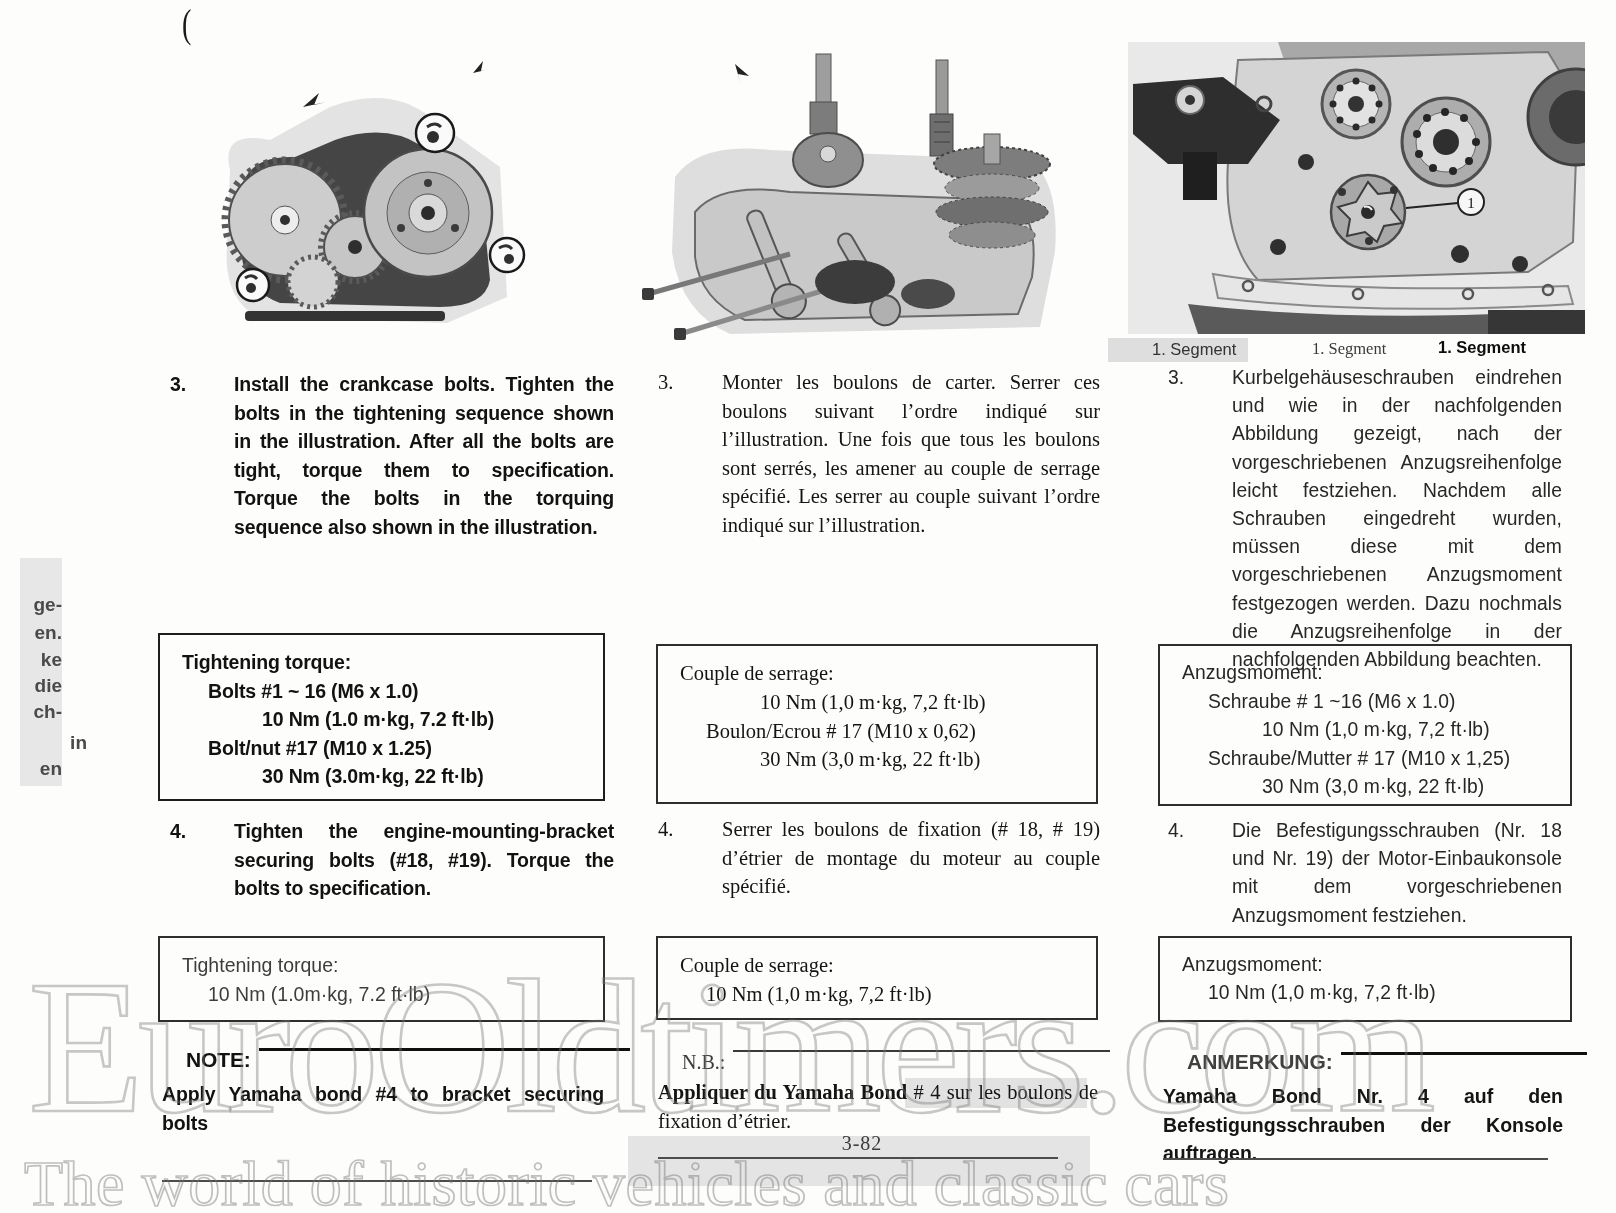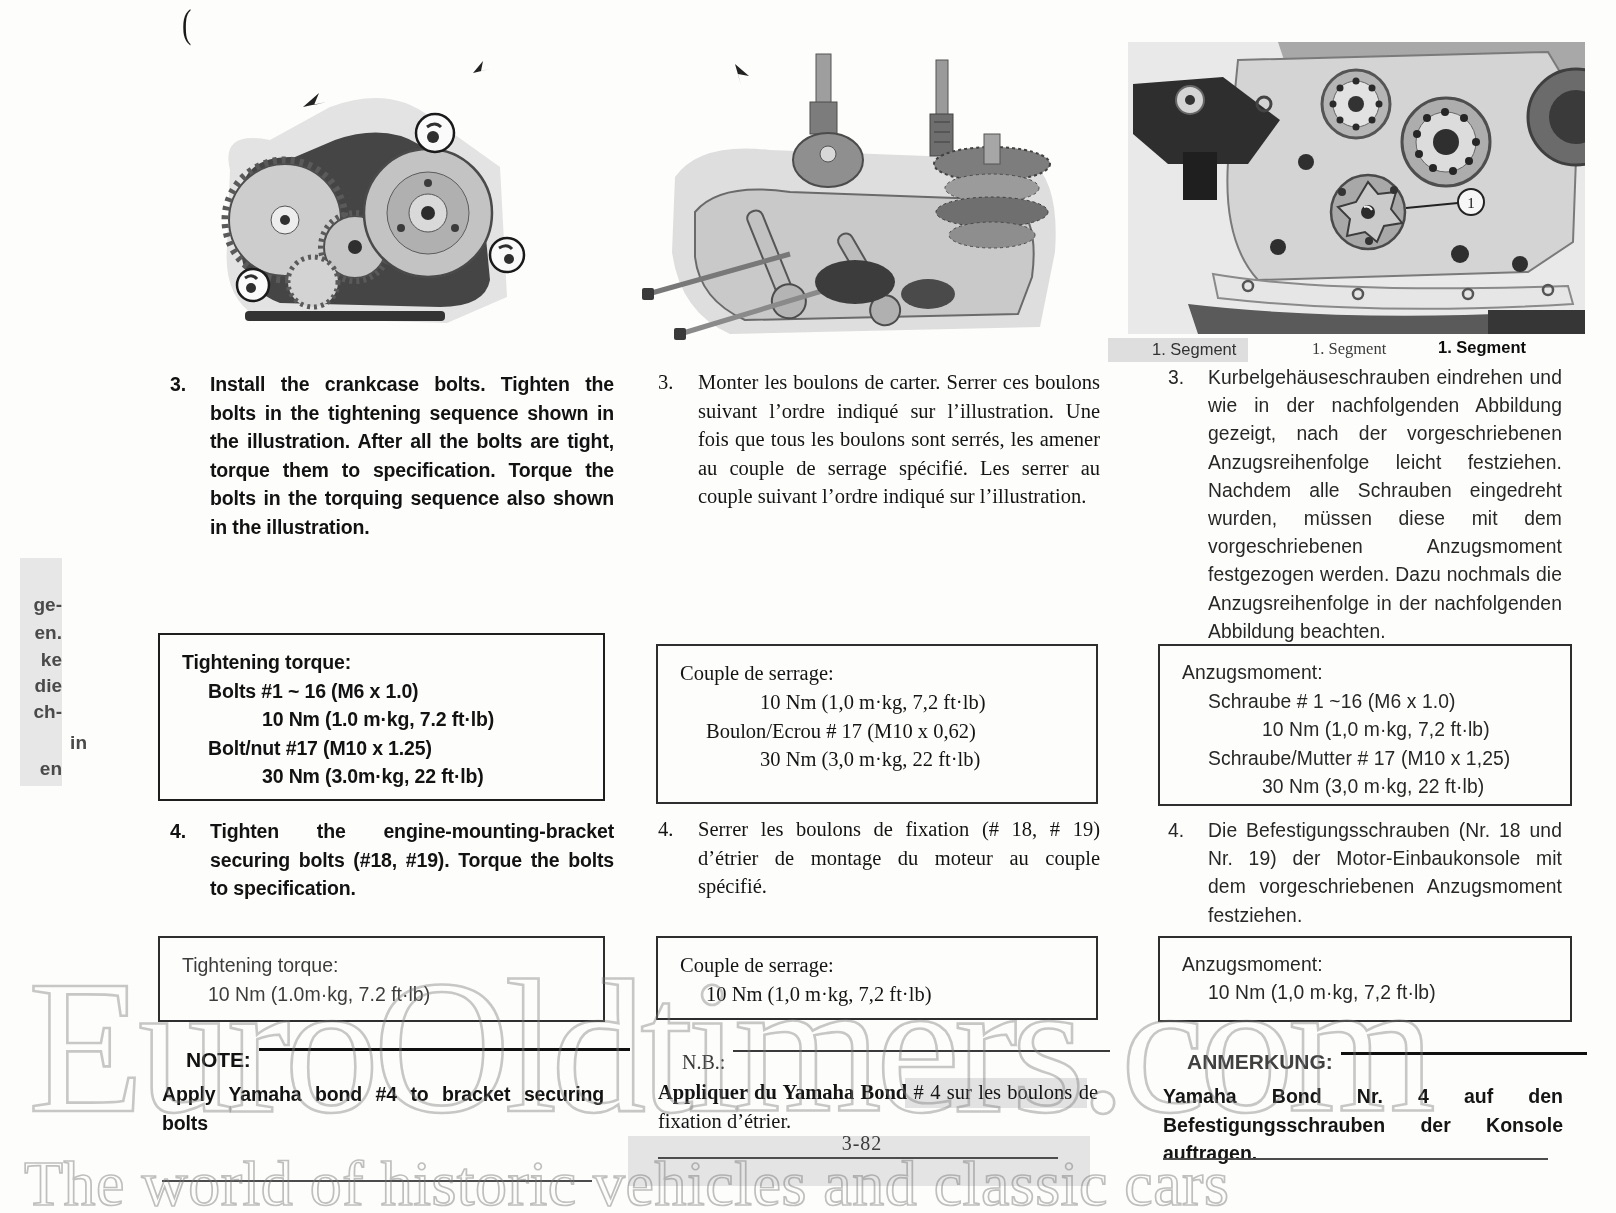--- a/index.html
+++ b/index.html
@@ -2,21 +2,21 @@
 <html><head>
 <meta charset="utf-8">
 <style>
   html,body{margin:0;padding:0;background:#888;}
   .page{position:relative;width:1616px;height:1213px;background:#fdfdfb;overflow:hidden;
         font-family:"Liberation Sans",sans-serif;color:#1c1c1c;margin:0 auto;}
   .gray{position:absolute;background:#e7e7e7;z-index:1;}
   
   .step{position:absolute;display:flex;z-index:3;}
   .step .num{flex:none;width:40px;}
-  .step .txt{flex:1;text-align:justify;}
+  .step .txt{flex:1;text-align:justify;margin-left:24px;}
   .en-t{font-size:19.5px;line-height:28.6px;font-weight:700;letter-spacing:-0.15px;color:#121212;}
   .fr-t{font-family:"Liberation Serif",serif;font-size:20.5px;line-height:28.6px;font-weight:400;color:#141414;}
   .de-t{font-size:19.3px;line-height:28.2px;font-weight:400;color:#272727;letter-spacing:0.1px;}
   
   .spec-box{position:absolute;box-sizing:border-box;border:2.5px solid #1e1e1e;background:transparent;
             padding:13px 6px 10px 22px;z-index:3;}
   .spec-box.thin{border-width:2px;border-color:#2e2e2e;}
   .spec-box .bx-line{white-space:nowrap;}
   .ind1{padding-left:26px;}
   .ind2{padding-left:80px;}

